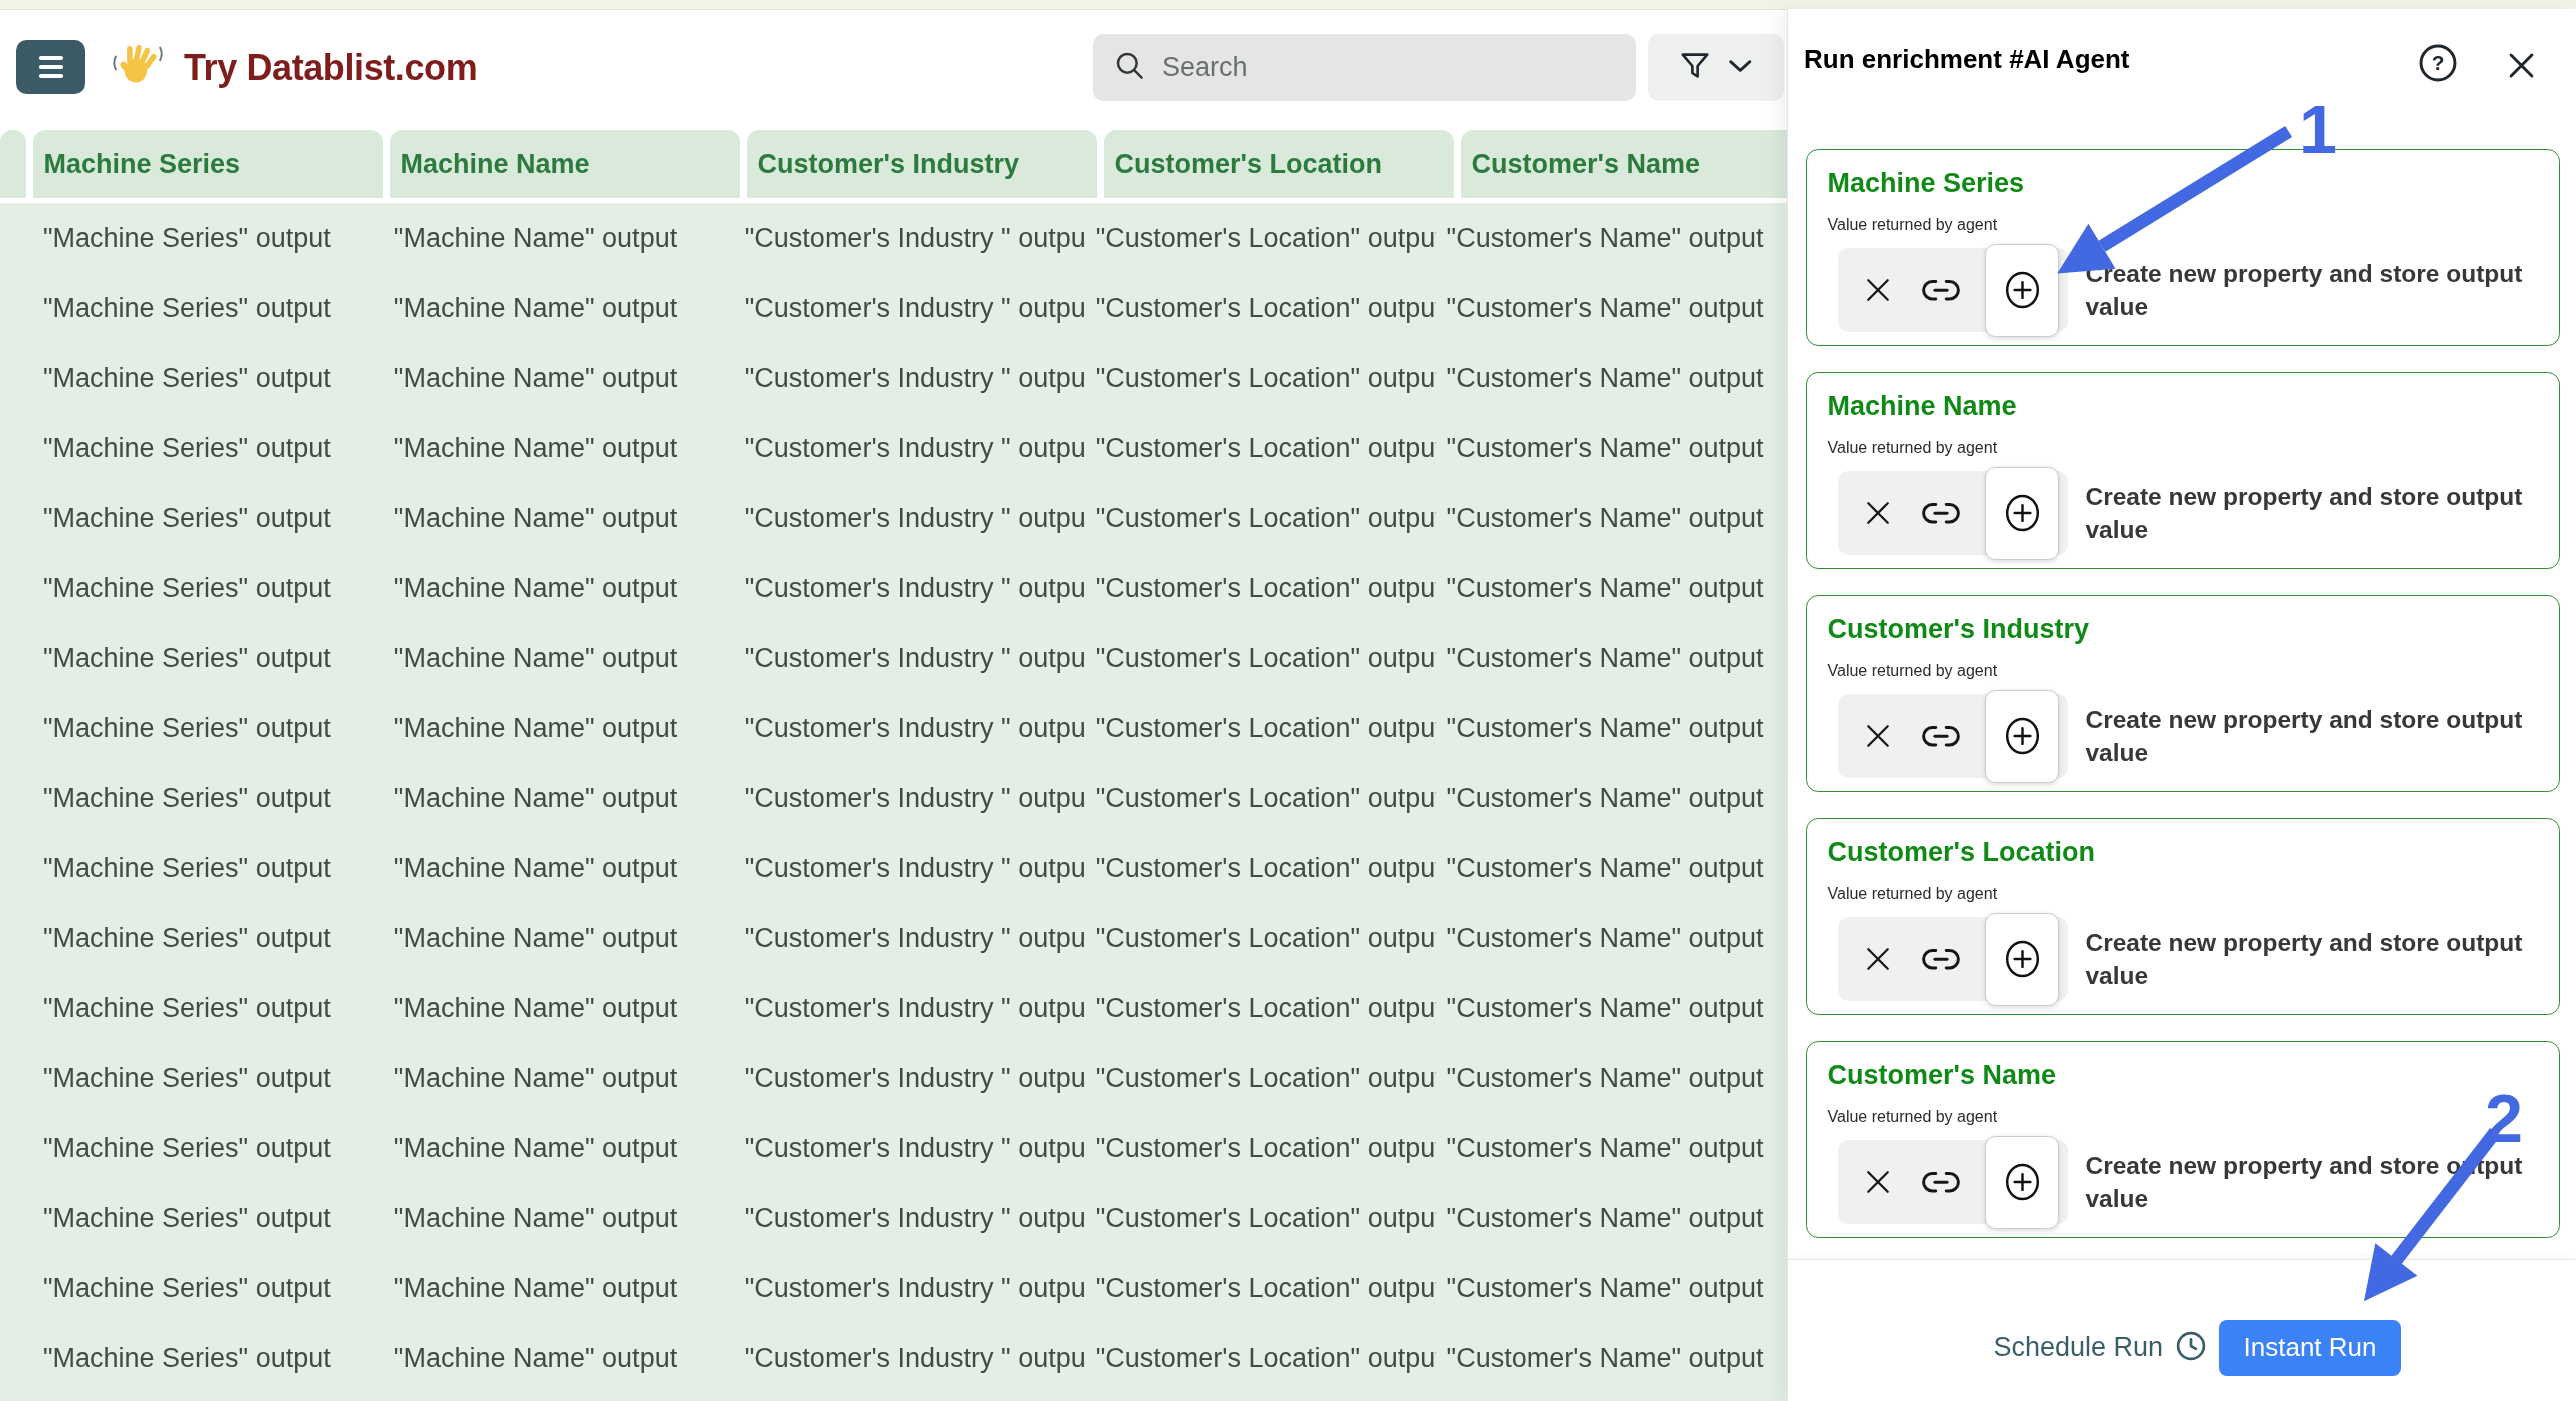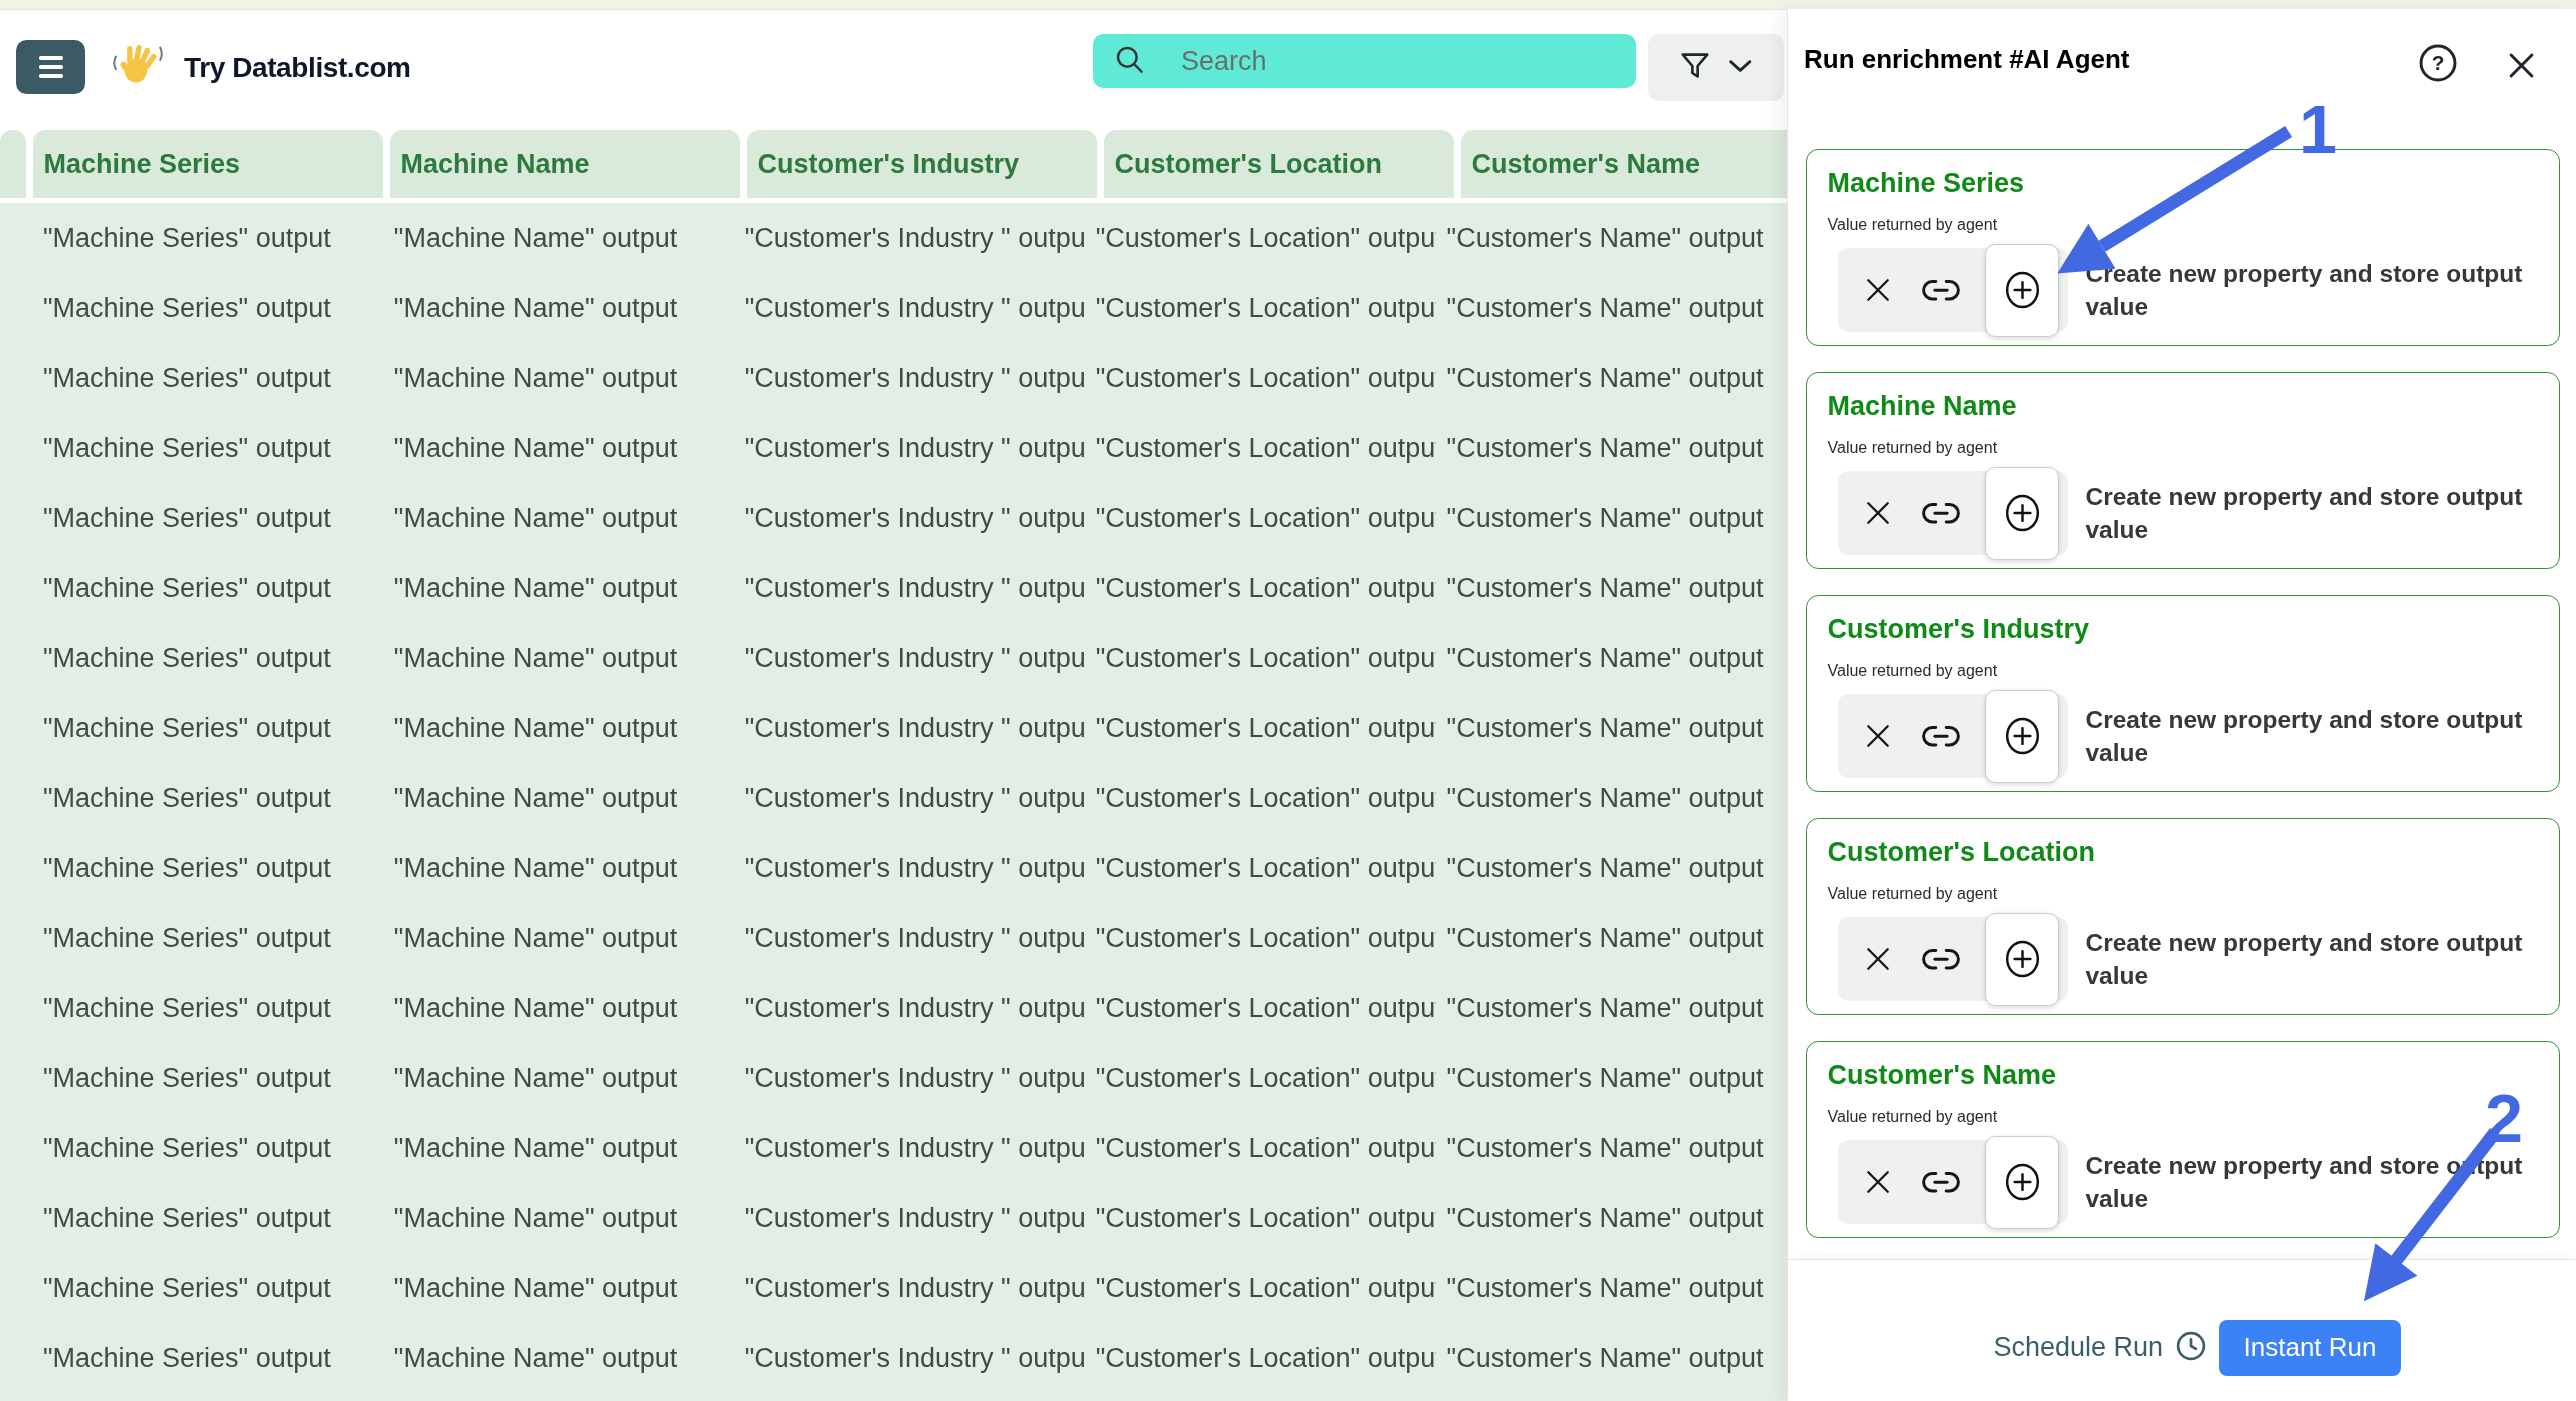--- a/index.html
+++ b/index.html
@@ -12,24 +12,24 @@
   .top-strip{position:absolute;left:0;top:0;width:2576px;height:8.8px;
     background:#f1f3e7;border-bottom:0.9px solid #e3e6d8;}
   
   .menu-btn{position:absolute;left:16px;top:40px;width:69px;height:54px;
     background:#3b5a66;border:none;border-radius:10.5px;cursor:pointer;
     display:flex;align-items:center;justify-content:center;}
   .menu-lines{display:flex;flex-direction:column;gap:5.3px;}
   .menu-lines i{display:block;width:24px;height:3.5px;border-radius:1.8px;background:#ffffff;}
   .app-title{position:absolute;left:112px;top:37px;height:61px;
     display:flex;align-items:center;gap:19px;}
-  .app-title .title-text{font-size:28px;font-weight:700;color:#0f172a;letter-spacing:-0.4px;}
-  .search-box{position:absolute;left:1093px;top:34px;width:543px;height:54px;
-    background:#5eead4;border-radius:10.5px;display:flex;align-items:center;
-    padding-left:21px;gap:35px;box-sizing:border-box;cursor:text;}
+  .app-title .title-text{font-size:36px;font-weight:700;color:#7f1d1d;letter-spacing:-0.4px;}
+  .search-box{position:absolute;left:1093px;top:34px;width:543px;height:67px;
+    background:#e5e5e5;border-radius:10.5px;display:flex;align-items:center;
+    padding-left:21px;gap:16px;box-sizing:border-box;cursor:text;}
   .search-box .placeholder{font-size:27px;color:#68706f;}
   .filter-btn{position:absolute;left:1648px;top:34px;width:136px;height:67px;
     background:#edf0ee;border:none;border-radius:10.5px;cursor:pointer;
     display:flex;align-items:center;justify-content:center;gap:17.5px;}
   
   .thead{position:absolute;left:0;top:130px;height:68px;display:flex;}
   .th{width:350px;margin-right:7px;background:#d9e9da;border-radius:12.3px 12.3px 0 0;
     box-sizing:border-box;padding-left:10.5px;display:flex;align-items:center;
     font-size:27px;font-weight:700;color:#2d7a3e;white-space:nowrap;}
   .th.narrow{width:26px;padding-left:0;}

